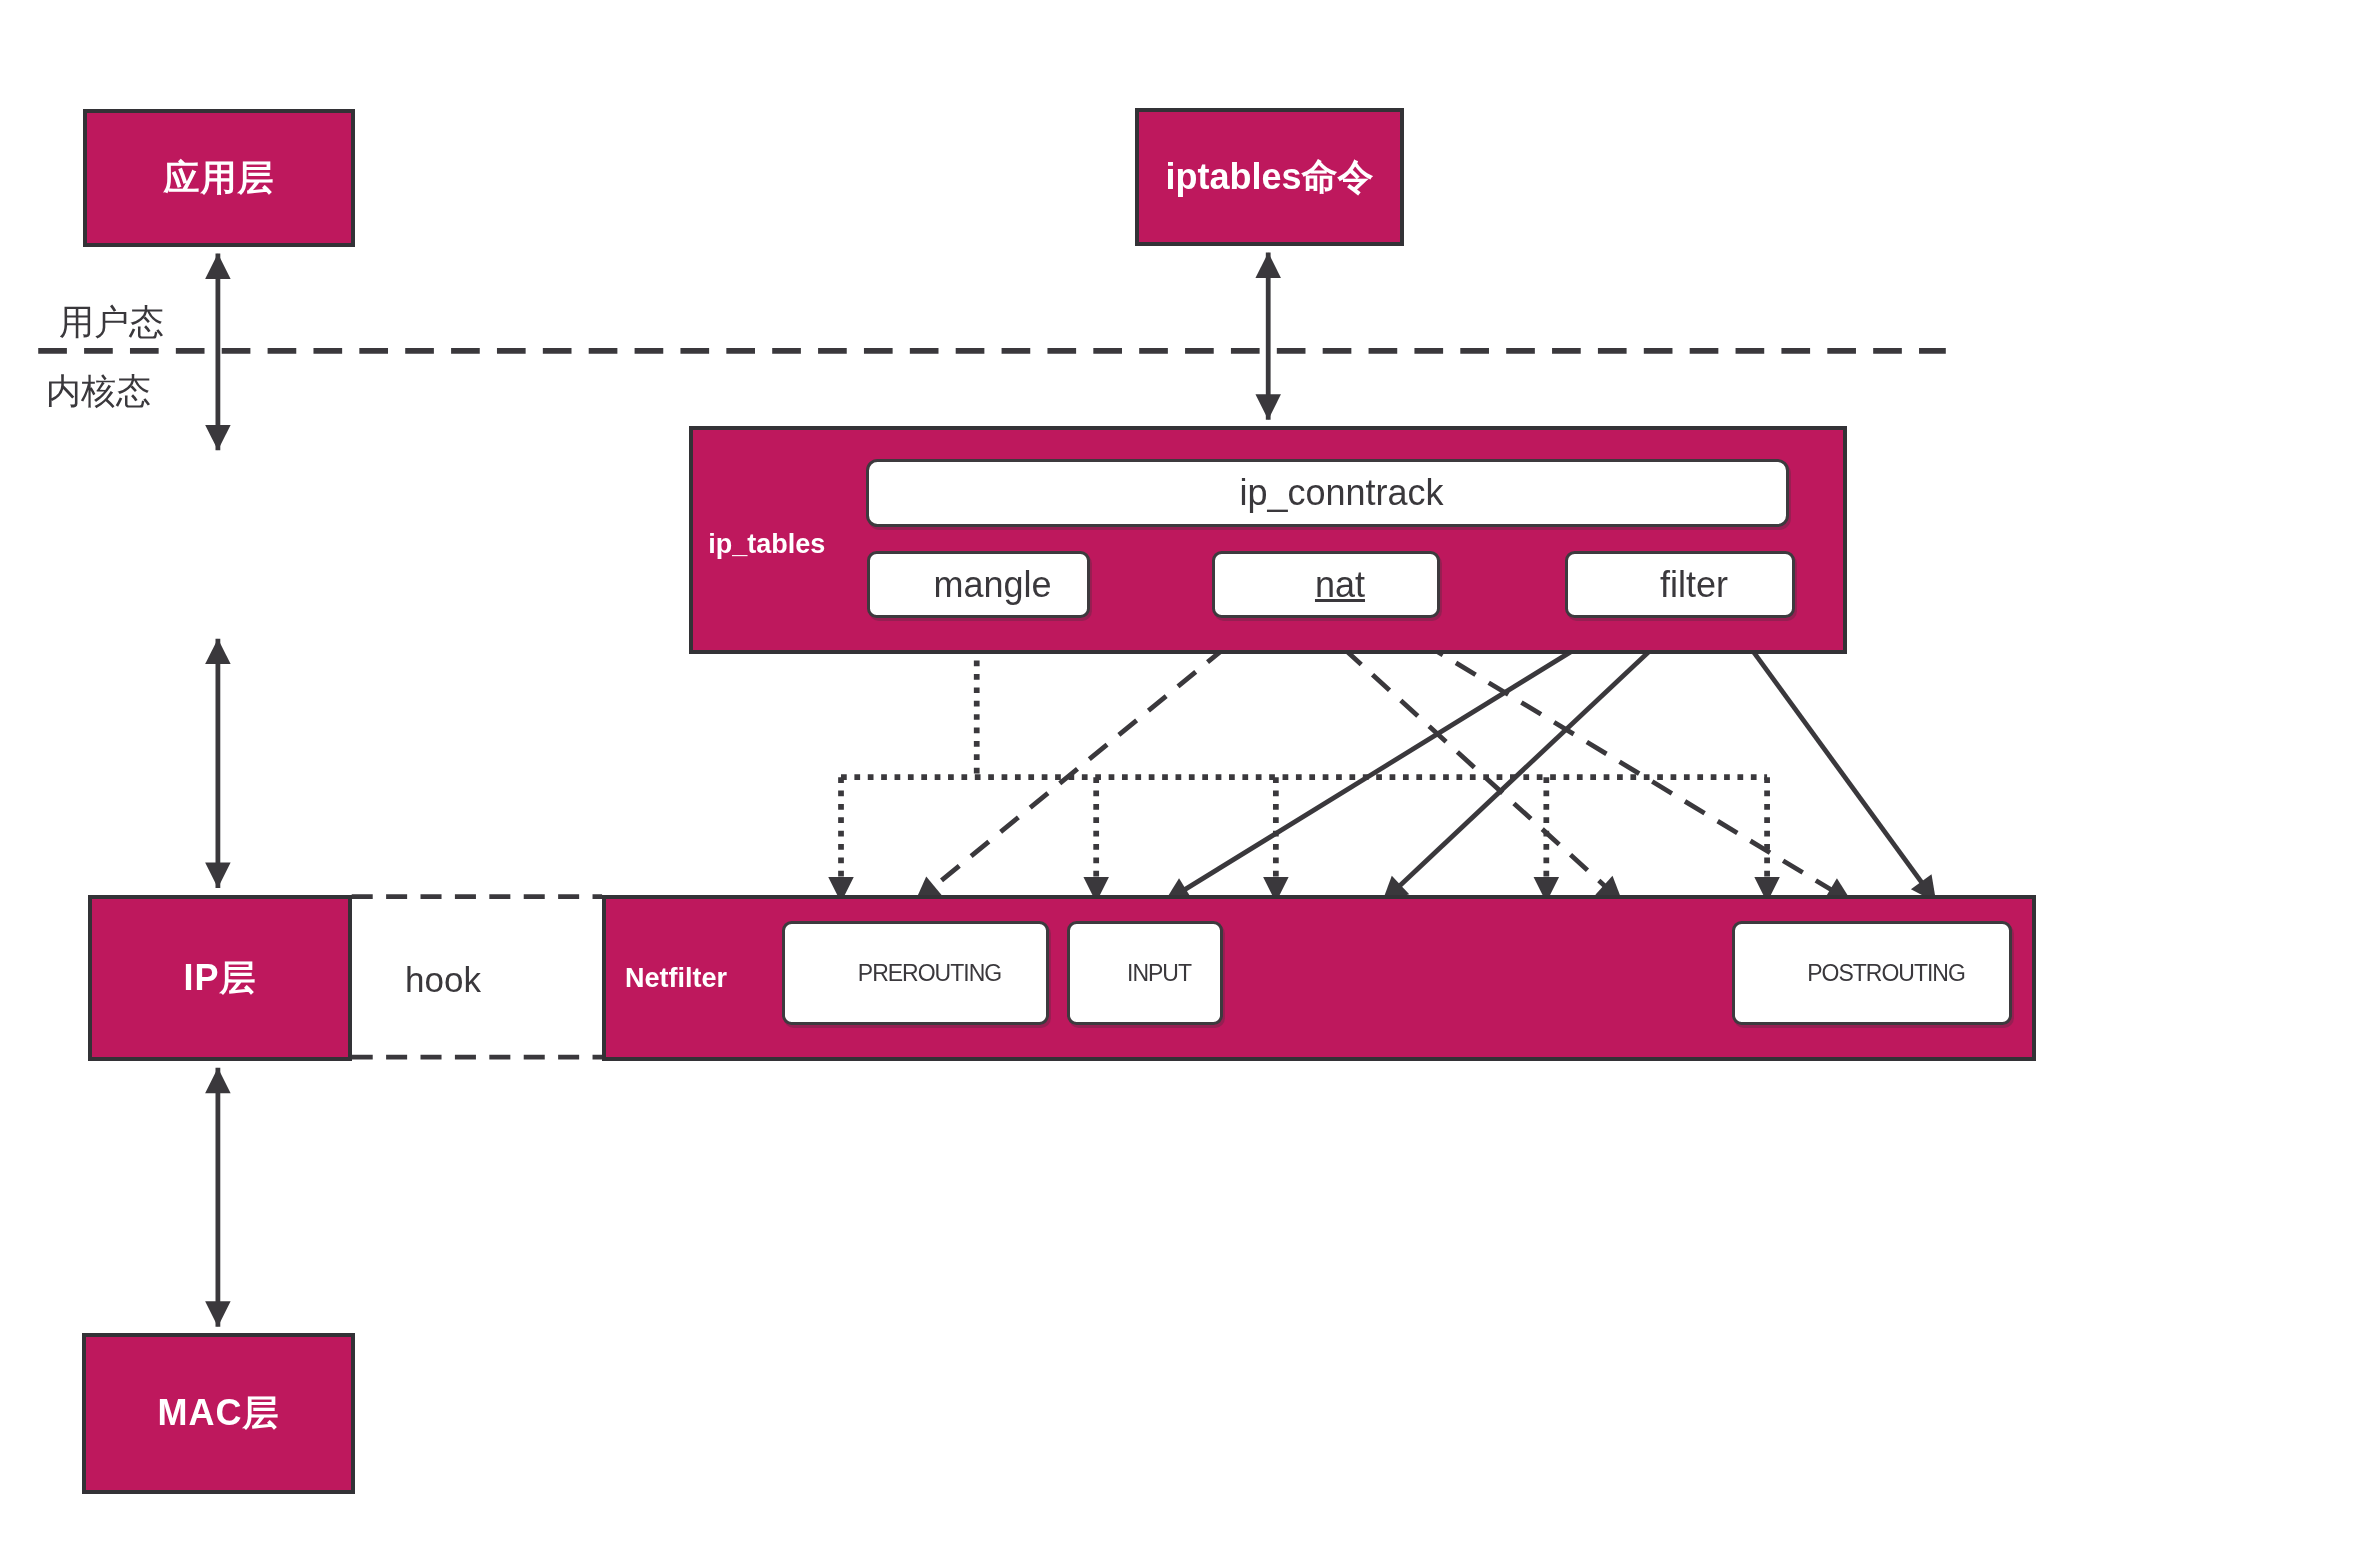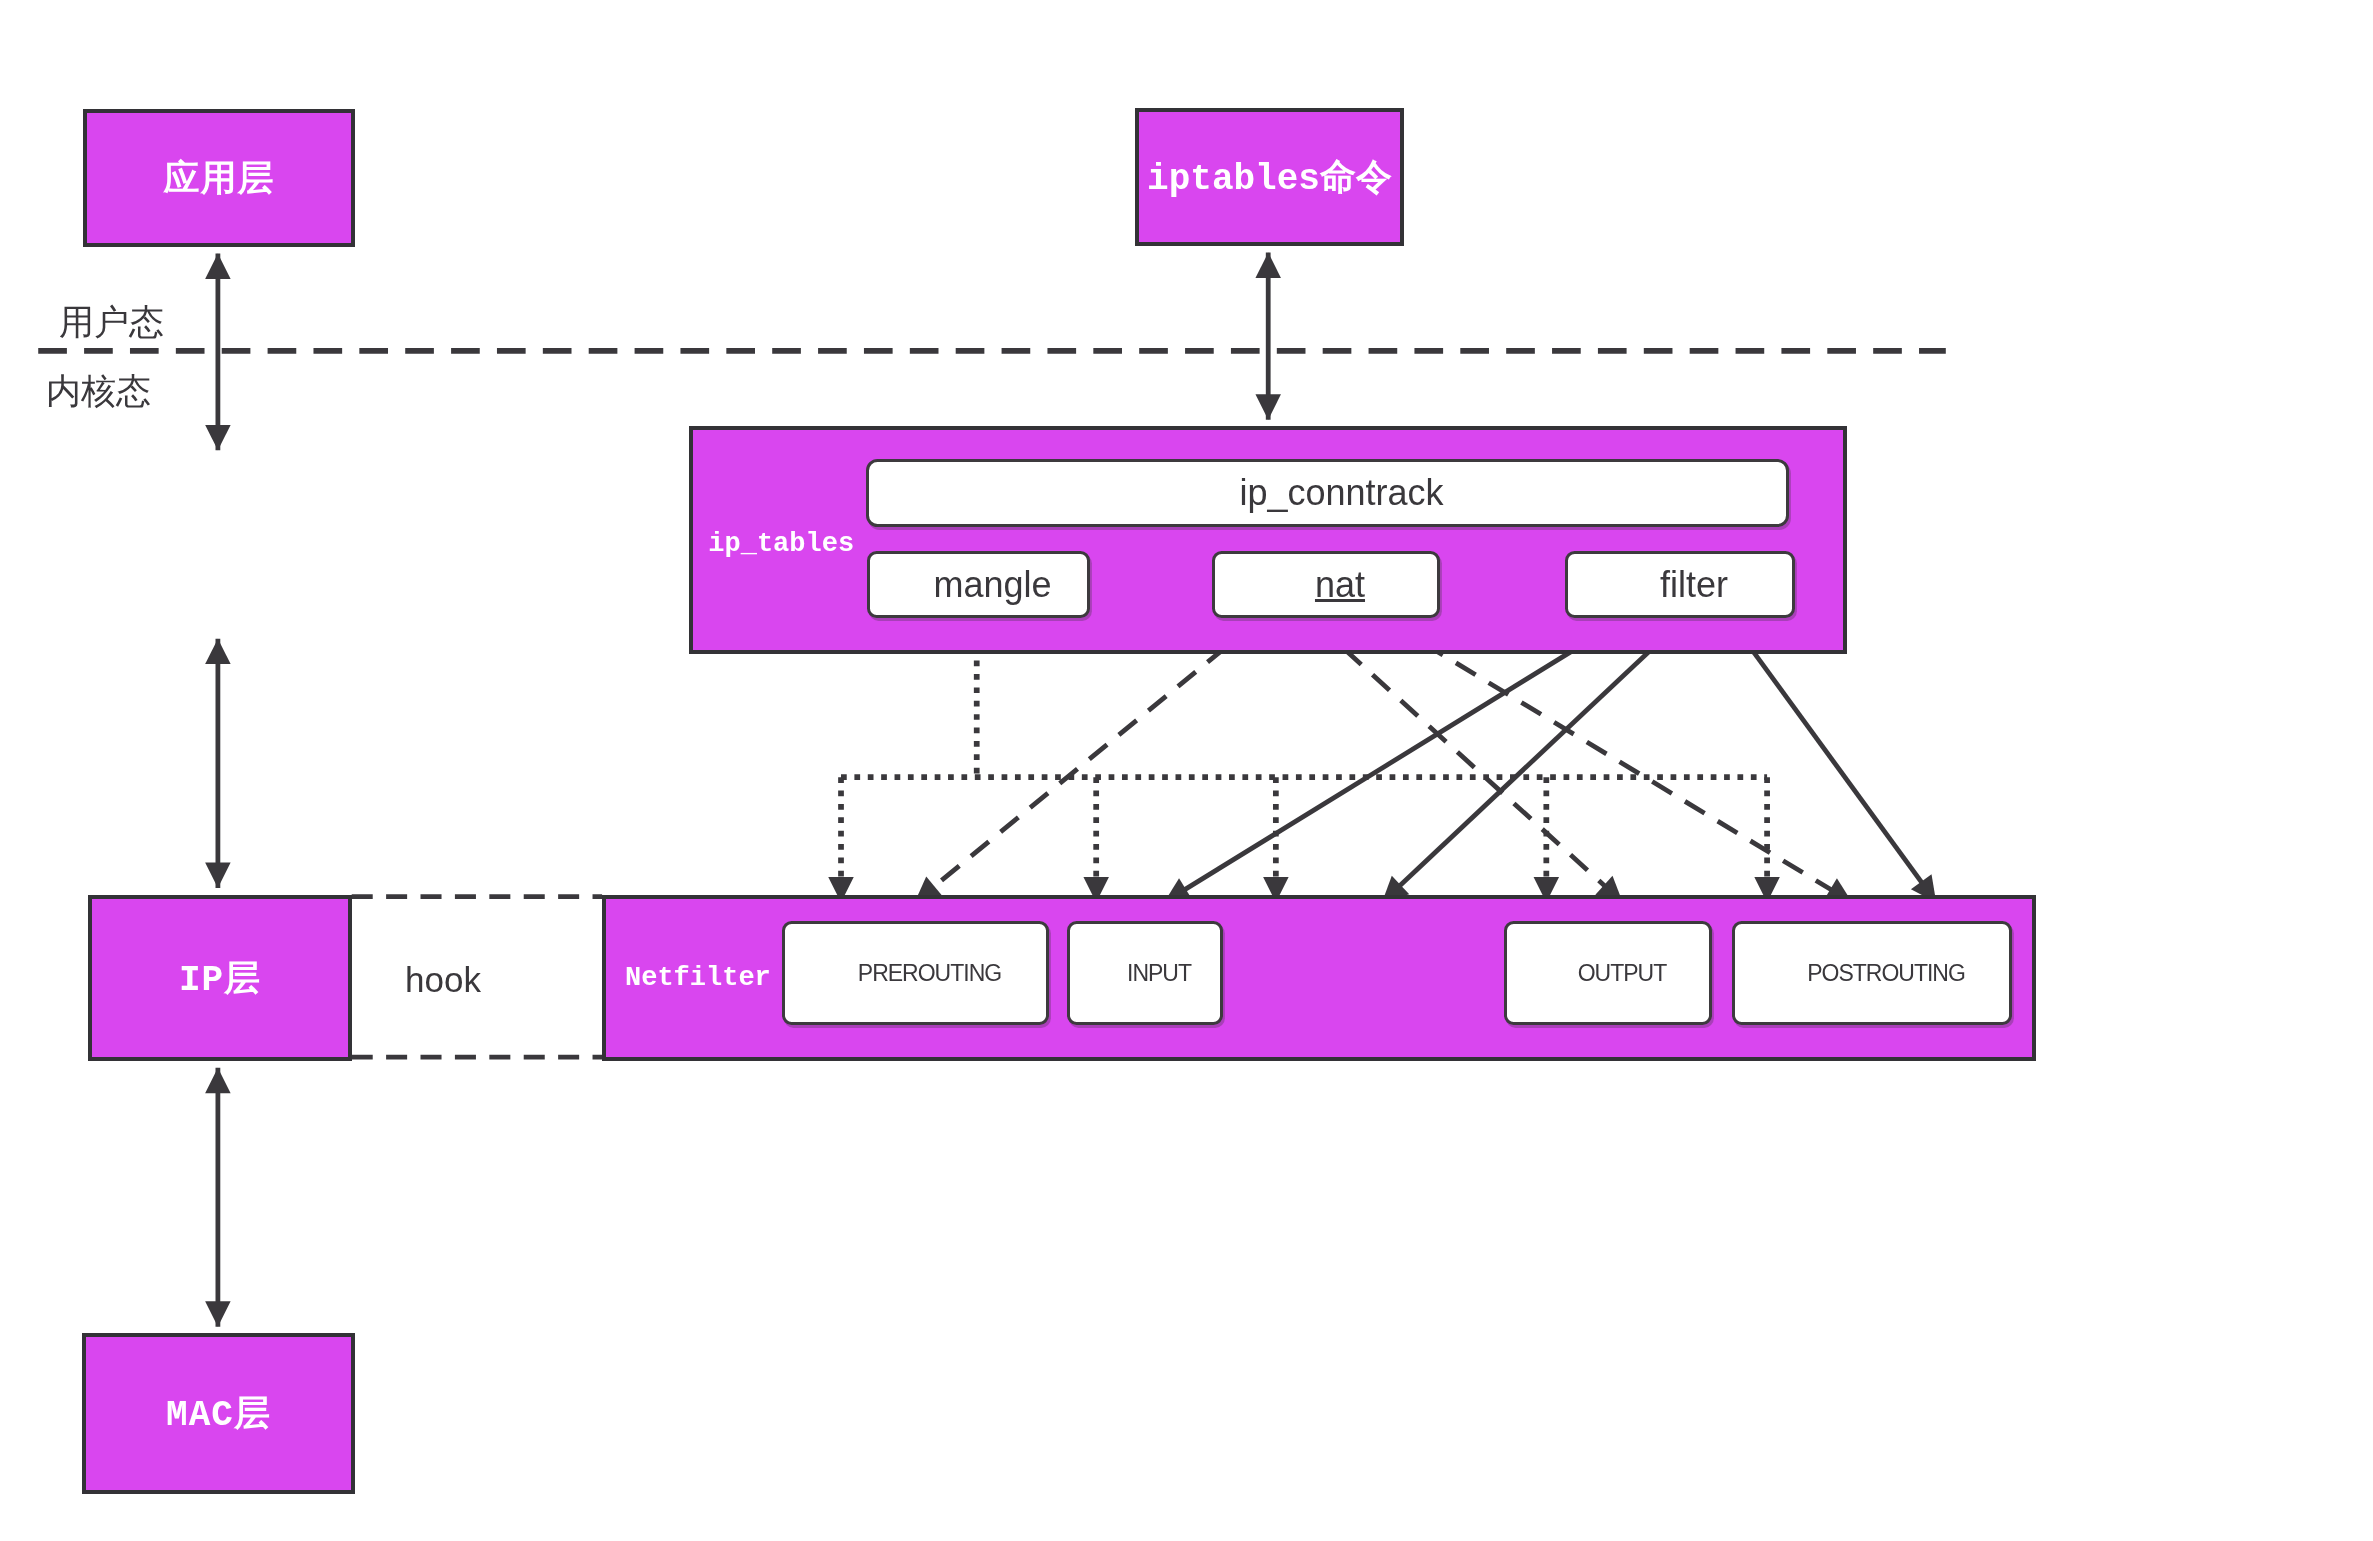--- a/index.html
+++ b/index.html
@@ -1,19 +1,19 @@
 <!DOCTYPE html>
 <html><head>
 <meta charset="utf-8">
 <style>
   html,body{margin:0;padding:0;background:#fff;}
   .stage{position:relative;width:2373px;height:1542px;background:#ffffff;overflow:hidden;
          font-family:"Liberation Sans","DejaVu Sans",sans-serif;color:#3a383c;}
-  .box{position:absolute;box-sizing:border-box;background:#d946ef;border:4.8px solid #333236;
-       display:flex;align-items:center;justify-content:center;font-family:Liberation Mono, monospace;}
+  .box{position:absolute;box-sizing:border-box;background:#be185d;border:4.8px solid #333236;
+       display:flex;align-items:center;justify-content:center;}
   .box .lbl{color:#ffffff;font-weight:700;font-size:36px;letter-spacing:1px;}
   .whitebox{position:absolute;box-sizing:border-box;background:#ffffff;border:3.8px solid #3d3a3e;
             border-radius:9.6px;display:flex;align-items:center;justify-content:center;
             box-shadow:1.9px 2.9px 0 rgba(55,50,55,.30);font-size:36px;color:#3a383c;padding-left:28px;}
   .sidelabel{position:absolute;color:#ffffff;font-weight:700;font-size:27px;}
   .floatlabel{position:absolute;font-size:35px;color:#3a383c;white-space:nowrap;}
   .chain{letter-spacing:-1px;font-size:23px;}
   svg.overlay{position:absolute;left:0;top:0;width:2373px;height:1542px;pointer-events:none;}
 </style>
 </head>
@@ -93,21 +93,18 @@
 
   <div class="box" style="left:602px;top:895px;width:1434px;height:166px;justify-content:flex-start;">
     <span class="sidelabel" style="position:static;margin-left:19px;">Netfilter</span>
   </div>
   <div class="whitebox chain" style="left:782px;top:921px;width:267px;height:104px;">
     <span>PREROUTING</span>
   </div>
   <div class="whitebox chain" style="left:1067px;top:921px;width:156px;height:104px;">
     <span>INPUT</span>
   </div>
-  <div class="whitebox chain" style="left:1504px;top:921px;width:208px;height:104px;">
-    <span>OUTPUT</span>
-  </div>
   <div class="whitebox chain" style="left:1732px;top:921px;width:280px;height:104px;">
     <span>POSTROUTING</span>
   </div>
 
 </div>
 
 
 </body></html>

